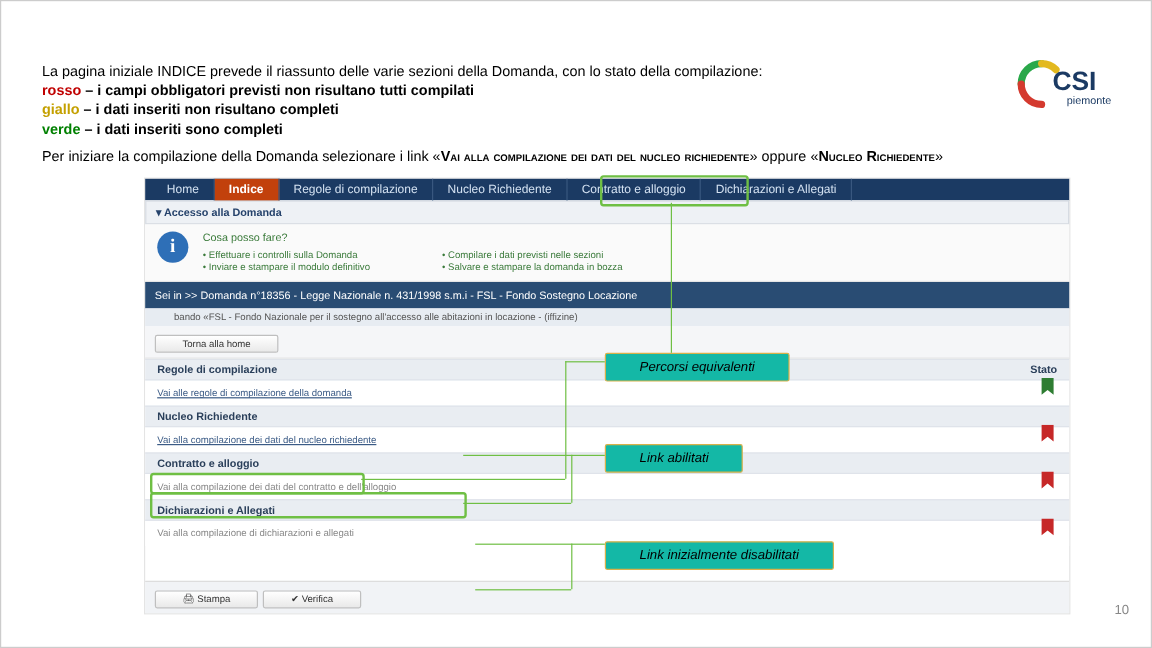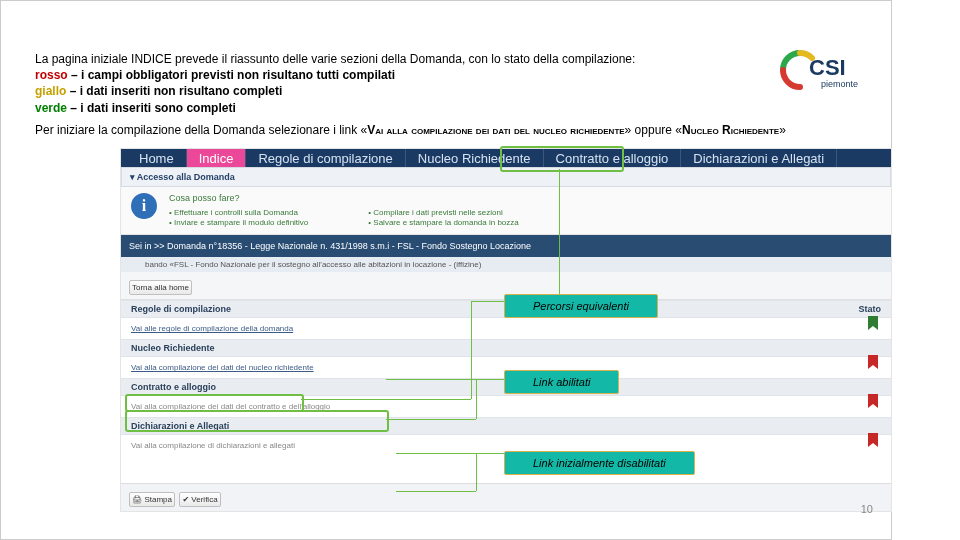--- a/index.html
+++ b/index.html
@@ -1,42 +1,42 @@
 <!DOCTYPE html>
 <html><head>
 <meta charset="utf-8">
 <style>
 html,body{margin:0;padding:0;width:960px;height:540px;font-family:Arial,Helvetica,sans-serif;background:#fff;overflow:hidden}
-.slide{position:relative;width:892px;height:540px;border:1px solid #ccc;box-sizing:border-box}
+.slide{position:relative;width:960px;height:540px;border:1px solid #ccc;box-sizing:border-box}
 .instr{position:absolute;left:34px;top:50px;right:70px;font-size:12px;line-height:1.35;color:#000}
 .instr .rosso{color:#c00000;font-weight:bold}
 .instr .giallo{color:#c4a000;font-weight:bold}
 .instr .verde{color:#008000;font-weight:bold}
 .instr .bold{font-weight:bold}
 .instr .sc{font-variant:small-caps}
 .logo{position:absolute;right:28px;top:48px;text-align:left}
 .logo svg{display:block}
 .screenshot{position:absolute;left:120px;top:148px;width:770px;height:362px;background:#fff;box-shadow:0 0 0 1px #e4e4e4}
-.topnav{height:18px;background:#1b3a63;display:flex;align-items:flex-start;padding:0 6px;font-size:13px;color:#d4e2f2}
+.topnav{height:18px;background:#1b3a63;display:flex;align-items:flex-start;padding:0 6px;font-size:10px;color:#d4e2f2}
 .topnav .nitem{padding:0 12px;border-right:1px solid #39577f;height:18px;display:flex;align-items:center}
-.topnav .nitem.active{background:#ec4899;color:#fff;font-weight:normal}
+.topnav .nitem.active{background:#c2410c;color:#fff;font-weight:bold}
 .band{background:#eef1f5;border:1px solid #d6dbe2;margin:0;padding:4px 8px;font-size:9px;color:#333}
 .band strong{font-size:9px;color:#25426b}
 .info-row{display:flex;align-items:flex-start;padding:6px 10px;background:#fafafa;border-bottom:1px solid #e4e4e4}
 .info-icon{width:26px;height:26px;border-radius:50%;background:#2e6fb7;color:#fff;display:flex;align-items:center;justify-content:center;font-weight:bold;font-family:Georgia,serif;font-size:16px;margin-right:12px;flex:0 0 26px}
 .info-body{flex:1;font-size:8px;color:#3a5;line-height:1.3}
 .info-body .q{color:#3a7a3a;font-weight:normal;font-size:9px;margin-bottom:3px}
 .info-cols{display:flex;gap:60px}
 .info-col{flex:0 0 auto}
 .info-col div{color:#3a7a3a}
 .dettaglio{font-size:8px;color:#444;margin-top:6px}
 .darkband{height:22px;background:#294c73;color:#fff;font-size:9px;display:flex;align-items:center;padding:0 8px}
 .subband{background:#e7ecf2;color:#555;font-size:8px;padding:3px 24px}
 .btn-row{background:#f5f6f8;border-bottom:1px solid #e0e0e0;padding:4px 8px}
-.tiny-btn{display:inline-block;background:linear-gradient(#fff,#e9e9e9);border:1px solid #bfbfbf;border-radius:2px;padding:2px 2px;font-size:8px;color:#333}
+.tiny-btn{display:inline-block;background:linear-gradient(#fff,#e9e9e9);border:1px solid #bfbfbf;border-radius:2px;padding:2px 22px;font-size:8px;color:#333}
 .listarea{background:#fff}
 .ghead{background:#e9edf2;border-top:1px solid #dfe3ea;border-bottom:1px solid #dfe3ea;padding:3px 10px;font-size:9px;font-weight:bold;color:#2a3f5a;position:relative}
 .ghead.stato:after{content:attr(data-stato);position:absolute;right:10px;top:3px;font-size:9px;font-weight:bold;color:#2a3f5a}
 .gitem{padding:6px 10px;font-size:8px;color:#3b5b86}
 .gitem a{color:#3b5b86;text-decoration:underline;cursor:pointer}
 .gitem.muted a{color:#888;text-decoration:none;cursor:default}
 .bookmark{position:absolute;right:12px;width:12px;height:16px}
 .bookmark svg{display:block}
 .foot{position:absolute;left:0;right:0;bottom:0;background:#f1f3f6;border-top:1px solid #ddd;padding:4px 8px}
 .hl{position:absolute;border:2px solid #6fbf44;border-radius:3px;pointer-events:none}

